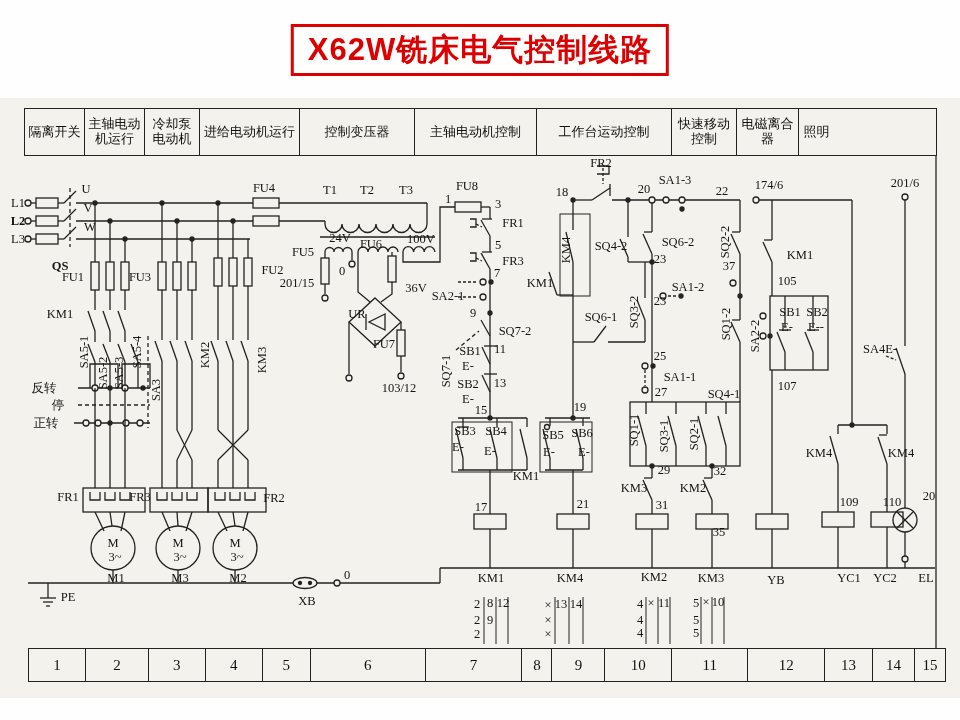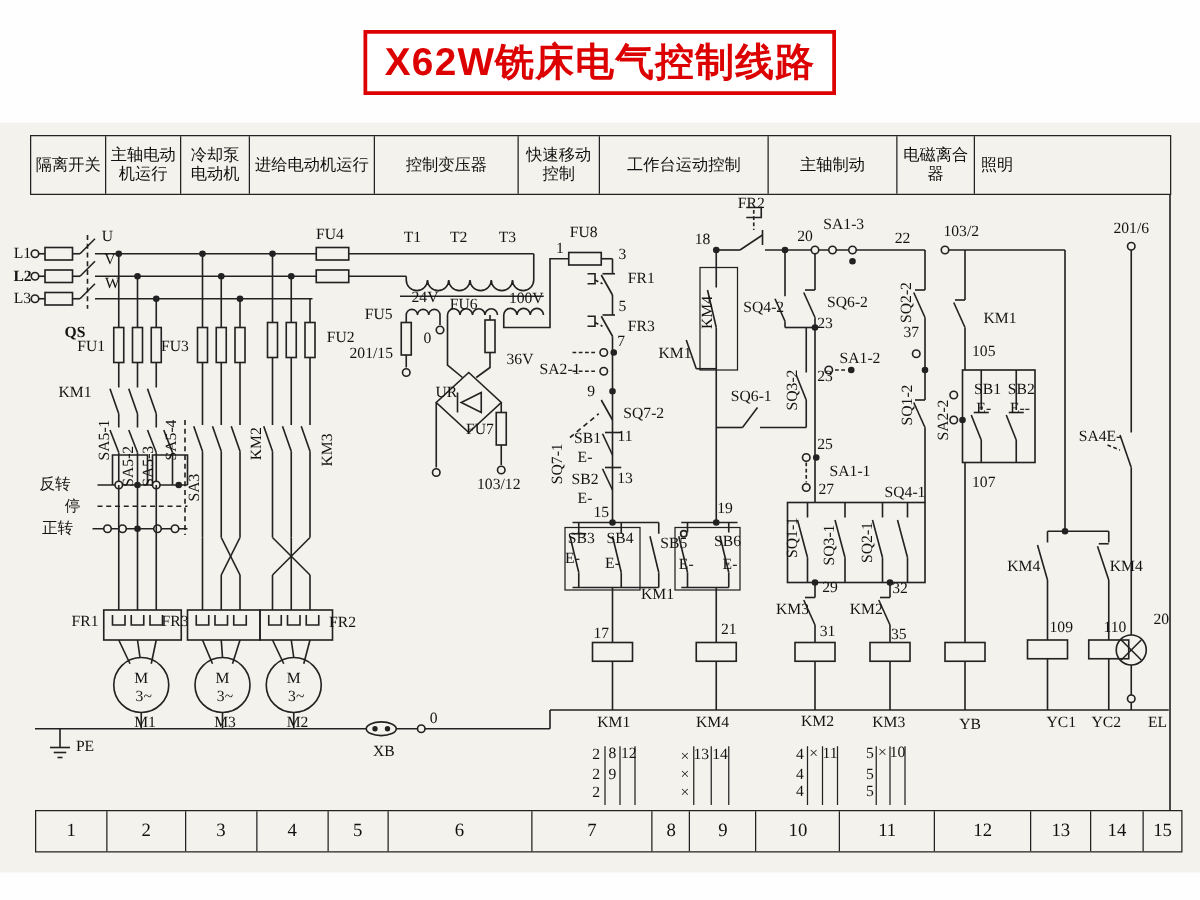--- a/index.html
+++ b/index.html
@@ -34,23 +34,23 @@
 <div class="scan"></div>
 
 <div class="title-box">X62W铣床电气控制线路</div>
 
 <div class="hdr" id="hdr">
     <div class="cell" style="width: 60px;">隔离开关</div>
     <div class="cell" style="width: 60px;">主轴电动机运行</div>
     <div class="cell" style="width: 55px;">冷却泵电动机</div>
     <div class="cell" style="width: 100px;">进给电动机运行</div>
     <div class="cell" style="width: 115px;">控制变压器</div>
+    <div class="cell" style="width: 122px;">主轴电动机控制</div>
+    <div class="cell" style="width: 135px;">工作台运动控制</div>
     <div class="cell" style="width: 65px;">快速移动控制</div>
-    <div class="cell" style="width: 135px;">工作台运动控制</div>
-    <div class="cell" style="width: 103px;">主轴制动</div>
     <div class="cell" style="width: 62px;">电磁离合器</div>
     <div class="cell" style="width: 35px;">照明</div>
   </div>
 
 <svg id="diagram" viewBox="0 0 960 720" xmlns="http://www.w3.org/2000/svg" stroke="#222" stroke-width="1.3" fill="none">
 
   <line x1="936" y1="156" x2="936" y2="648"></line>
 
   <g>
     <circle cx="28" cy="203" r="3"></circle>
@@ -529,21 +529,21 @@
     <span class="lbl" style="left: 468px; top: 384px;">SB2</span>
     <span class="lbl" style="left: 500px; top: 383px;">13</span>
     <span class="lbl" style="left: 468px; top: 399px;">E-</span>
     <span class="lbl" style="left: 481px; top: 410px;">15</span>
     <span class="lbl" style="left: 465px; top: 431px;">SB3</span>
     <span class="lbl" style="left: 458px; top: 447px;">E-</span>
     <span class="lbl" style="left: 496px; top: 431px; text-align: right;">SB4</span>
     <span class="lbl" style="left: 490px; top: 451px;">E-</span>
     <span class="lbl" style="left: 526px; top: 476px;">KM1</span>
     <span class="lbl" style="left: 580px; top: 407px;">19</span>
-    <span class="lbl" style="left: 539px; top: 435px;">SB5</span>
+    <span class="lbl" style="left: 553px; top: 435px;">SB5</span>
     <span class="lbl" style="left: 549px; top: 452px;">E-</span>
     <span class="lbl" style="left: 582px; top: 433px;">SB6</span>
     <span class="lbl" style="left: 584px; top: 452px;">E-</span>
     <span class="lbl" style="left: 481px; top: 507px;">17</span>
     <span class="lbl" style="left: 583px; top: 504px;">21</span>
     <span class="lbl" style="left: 562px; top: 192px;">18</span>
     <span class="lbl" style="left: 601px; top: 163px;">FR2</span>
     <span class="lbl rot" style="left: 566px; top: 250px;">KM4</span>
     <span class="lbl" style="left: 540px; top: 283px;">KM1</span>
     <span class="lbl" style="left: 611px; top: 246px;">SQ4-2</span>
@@ -564,22 +564,22 @@
     <span class="lbl" style="left: 661px; top: 392px;">27</span>
     <span class="lbl" style="left: 724px; top: 394px;">SQ4-1</span>
     <span class="lbl rot" style="left: 634px; top: 430px;">SQ1-1</span>
     <span class="lbl rot" style="left: 664px; top: 436px;">SQ3-1</span>
     <span class="lbl rot" style="left: 694px; top: 434px;">SQ2-1</span>
     <span class="lbl" style="left: 664px; top: 470px;">29</span>
     <span class="lbl" style="left: 720px; top: 471px;">32</span>
     <span class="lbl" style="left: 634px; top: 488px;">KM3</span>
     <span class="lbl" style="left: 693px; top: 488px;">KM2</span>
     <span class="lbl" style="left: 662px; top: 505px;">31</span>
-    <span class="lbl" style="left: 719px; top: 508px;">35</span>
-    <span class="lbl" style="left: 769px; top: 185px;">103/2</span>
+    <span class="lbl" style="left: 719px; top: 532px;">35</span>
+    <span class="lbl" style="left: 769px; top: 185px;">174/6</span>
     <span class="lbl" style="left: 905px; top: 183px;">201/6</span>
     <span class="lbl" style="left: 800px; top: 255px;">KM1</span>
     <span class="lbl" style="left: 787px; top: 281px;">105</span>
     <span class="lbl" style="left: 790px; top: 312px;">SB1</span>
     <span class="lbl" style="left: 817px; top: 312px;">SB2</span>
     <span class="lbl" style="left: 787px; top: 327px;">E-</span>
     <span class="lbl" style="left: 816px; top: 327px;">E--</span>
     <span class="lbl rot" style="left: 755px; top: 336px;">SA2-2</span>
     <span class="lbl" style="left: 787px; top: 386px;">107</span>
     <span class="lbl" style="left: 880px; top: 349px;">SA4E-</span>

